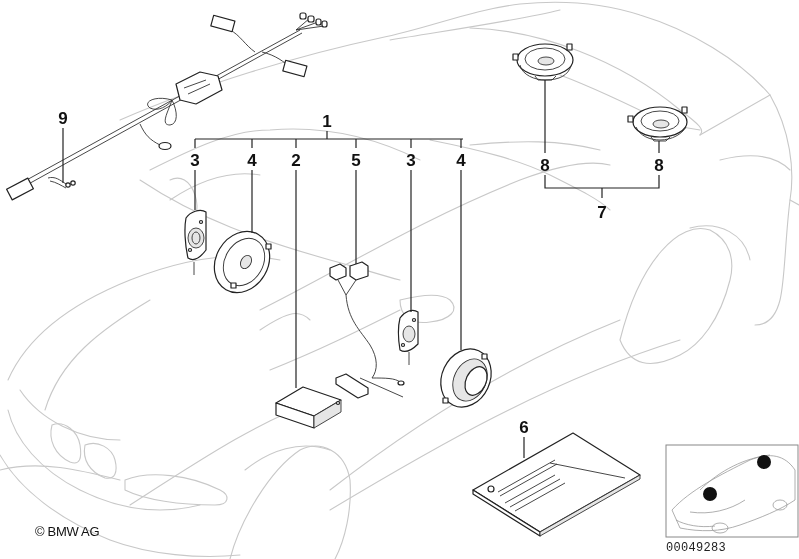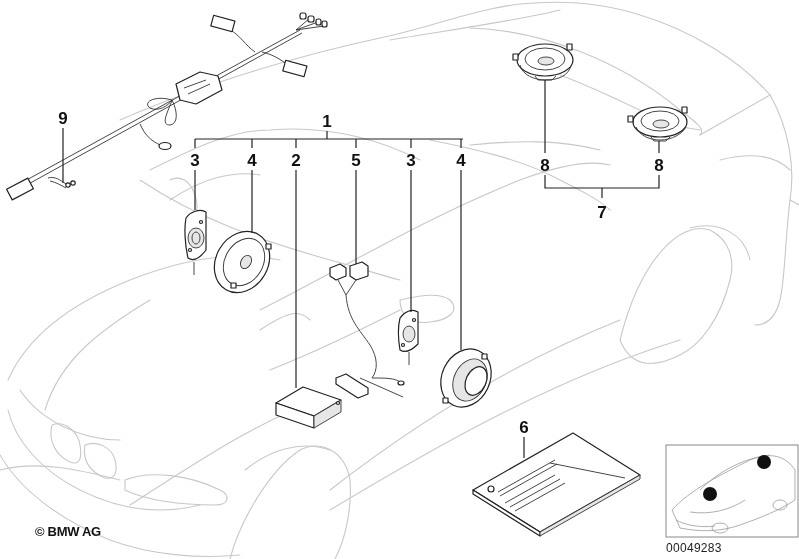--- a/index.html
+++ b/index.html
@@ -4,22 +4,22 @@
 <style>
   html, body { margin: 0; padding: 0; background: #ffffff; }
   #stage { position: relative; width: 799px; height: 559px; overflow: hidden; background: #fff; font-family: "Liberation Sans", sans-serif; }
   svg { position: absolute; left: 0; top: 0; }
   .car { fill: none; stroke: #c8c8c8; stroke-width: 1.1; stroke-linecap: round; stroke-linejoin: round; }
   .part { fill: #fff; stroke: #222; stroke-width: 1.2; stroke-linejoin: round; }
   .part-thin { fill: none; stroke: #333; stroke-width: 0.9; }
   .gray-fill { fill: #e6e6e6; stroke: #333; stroke-width: 0.9; }
   .lead { fill: none; stroke: #222; stroke-width: 1.2; }
   .callout { font-family: "Liberation Sans", sans-serif; font-weight: bold; font-size: 17px; fill: #111; text-anchor: middle; }
-  .copyright { position: absolute; left: 35px; top: 524px; font-family: "Liberation Sans", sans-serif; font-weight: bold; font-size: 13px; color: #111; letter-spacing: -0.3px; }
-  .imgnum { position: absolute; left: 666px; top: 541px; font-family: Liberation Sans, sans-serif; font-size: 12px; color: #222; letter-spacing: 0.3px; }
+  .copyright { position: absolute; left: 35px; top: 524px; font-family: "Liberation Sans", sans-serif; font-weight: normal; font-size: 13px; color: #111; letter-spacing: -0.3px; }
+  .imgnum { position: absolute; left: 666px; top: 541px; font-family: Liberation Mono, monospace; font-size: 12px; color: #222; letter-spacing: 0.3px; }
   .thumb-frame { fill: #fff; stroke: #888; stroke-width: 1; }
   .thumb-car { fill: none; stroke: #9a9a9a; stroke-width: 0.8; }
 </style>
 </head>
 <body>
 
 <div id="stage">
 <svg width="799" height="559" viewBox="0 0 799 559">
 
   <g>

